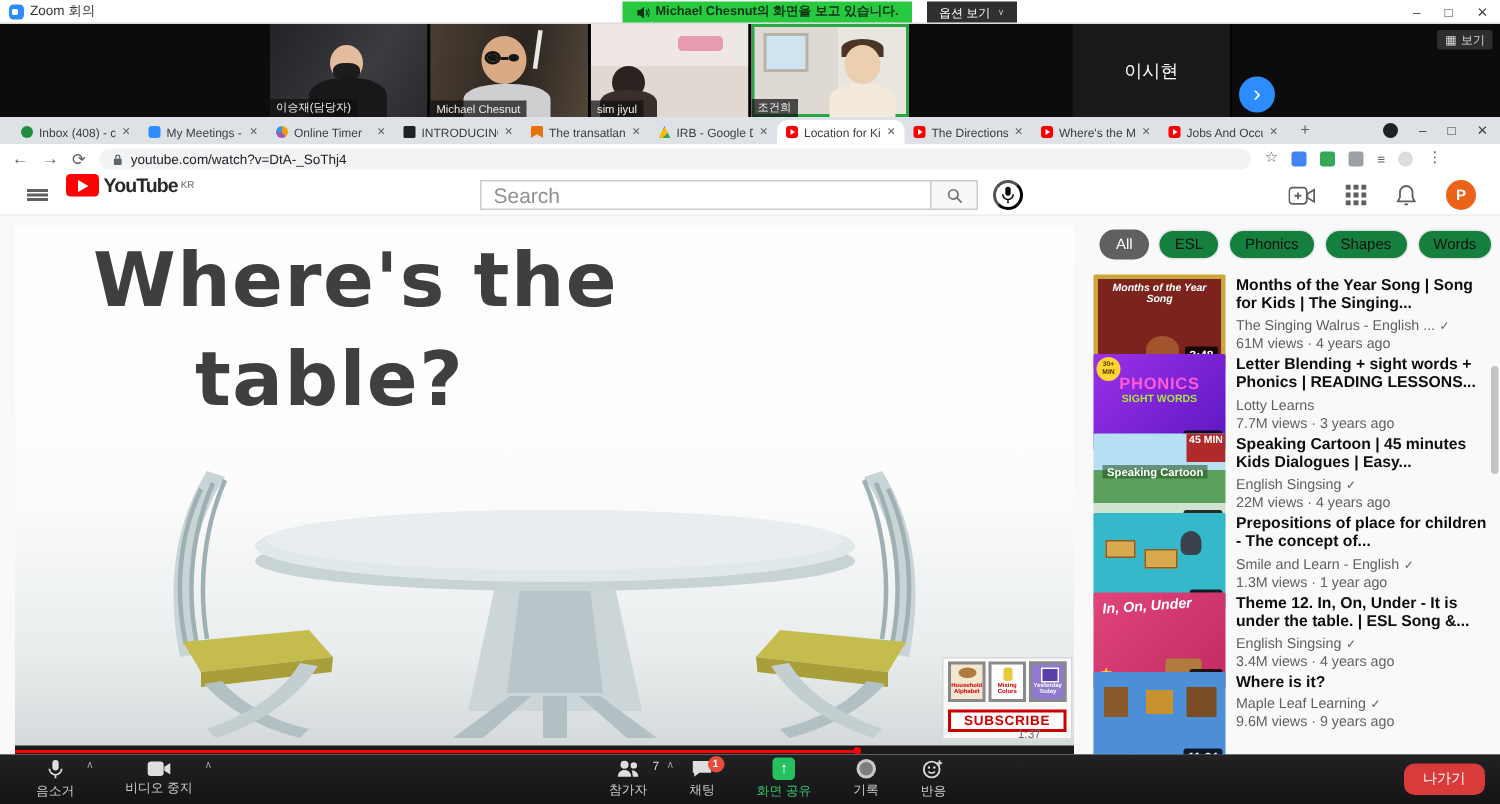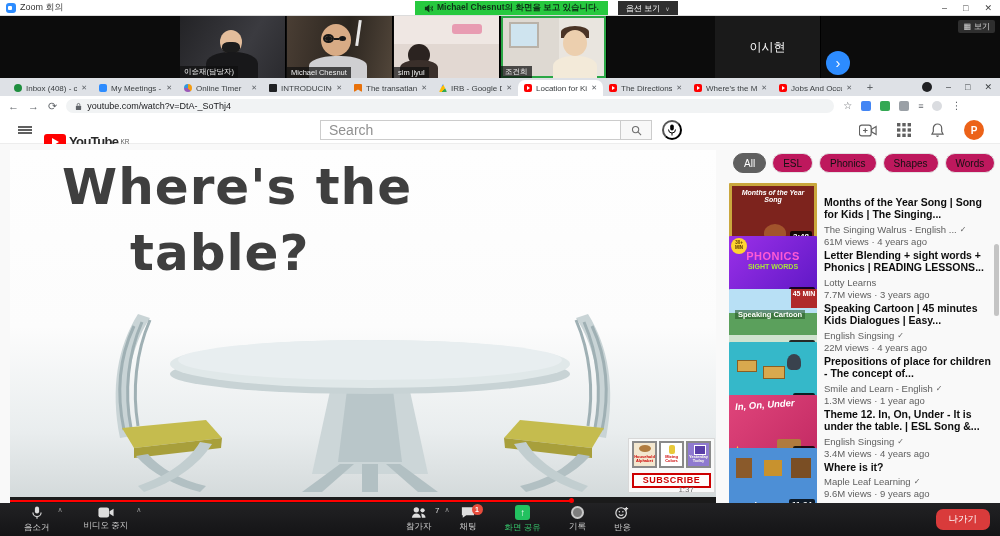--- a/index.html
+++ b/index.html
@@ -83,21 +83,21 @@
   .ext-green{background:#34a853;border-radius:2px;}
   .ext-puzzle{background:#9aa0a6;border-radius:2px;}
   .ext-list{font-size:9px;color:#5f6368;line-height:10px;}
   .ext-prof{background:#dadce0;border-radius:50%;}
   .ext-menu{font-size:10px;color:#5f6368;line-height:10px;}
 
   
   .yt-header{height:28px;position:relative;background:#fff;border-bottom:1px solid #ededed;}
   .burger{position:absolute;left:18px;top:10px;width:14px;height:8px;border-top:2px solid #606060;border-bottom:2px solid #606060;cursor:pointer;}
   .burger::after{content:"";display:block;margin-top:1px;border-top:2px solid #606060;}
-  .logo{position:absolute;left:44px;top:18px;display:flex;align-items:center;cursor:pointer;}
+  .logo{position:absolute;left:44px;top:0;display:flex;align-items:center;cursor:pointer;}
   .logo-box{width:22px;height:15px;background:#f00;border-radius:3px;position:relative;}
   .logo-box::after{content:"";position:absolute;left:8px;top:4px;border-left:7px solid #fff;border-top:4px solid transparent;border-bottom:4px solid transparent;}
   .logo-text{font-weight:bold;font-size:13px;letter-spacing:-0.6px;color:#282828;margin-left:3px;line-height:15px;}
   .logo-sup{font-size:6.5px;color:#606060;margin-left:2px;}
   .search-wrap{position:absolute;left:320px;top:4px;display:flex;align-items:center;}
   .search-input{width:300px;height:20px;border:1px solid #ccc;border-right:none;padding:0 8px;font-size:14px;color:#111;outline:none;}
   .search-input::placeholder{color:#909090;}
   .search-btn{width:32px;height:20px;border:1px solid #ccc;background:#f8f8f8;display:flex;align-items:center;justify-content:center;cursor:pointer;}
   .mic-btn{width:20px;height:20px;border-radius:50%;margin-left:10px;display:flex;align-items:center;justify-content:center;background:#fff;cursor:pointer;}
   .yt-right{position:absolute;right:16px;top:4px;display:flex;gap:20px;align-items:center;height:20px;}
@@ -119,26 +119,26 @@
   .ec-thumb{width:25px;height:27px;border:2px solid #8a8a8a;font-size:4px;line-height:1.1;color:#c00;font-weight:bold;text-align:center;overflow:hidden;padding-top:12px;position:relative;cursor:pointer;}
   .ec1{background:#f3e7cf;}.ec1::before{content:"";position:absolute;left:5px;top:2px;width:12px;height:7px;border-radius:50%;background:#b07b3e;}
   .ec2{background:#fff;}.ec2::before{content:"";position:absolute;left:8px;top:2px;width:6px;height:9px;background:#e8c93a;border-radius:2px;}
   .ec3{background:#8f7ad0;}.ec3::before{content:"";position:absolute;left:6px;top:2px;width:10px;height:8px;background:#5a3fa8;border:1px solid #fff;}
   .ec3{color:#ffe;}
   .ec-sub{width:100%;height:15px;border:2px solid #c00;color:#c00;font-weight:bold;font-size:9px;display:flex;align-items:center;justify-content:center;background:#fffdfb;margin-top:2px;letter-spacing:.5px;cursor:pointer;}
 
   
   .sidebar{position:absolute;left:725px;top:0;width:275px;height:359px;}
   .chips{display:flex;gap:6px;align-items:flex-start;padding:9px 0 7px 8px;}
-  .chip{height:20px;border-radius:10px;padding:0 10px;font-size:10px;display:flex;align-items:center;background:#be185d;border:1px solid #e2e2e2;color:#111;white-space:nowrap;cursor:pointer;}
+  .chip{height:20px;border-radius:10px;padding:0 10px;font-size:10px;display:flex;align-items:center;background:#15803d;border:1px solid #e2e2e2;color:#111;white-space:nowrap;cursor:pointer;}
   .chip.sel{background:#606060;color:#fff;border-color:#606060;}
   .sug{display:flex;gap:7px;padding:3px 6px 3px 4px;height:53px;cursor:pointer;}
   .thumb{width:88px;height:64px;flex:none;position:relative;overflow:hidden;border-radius:1px;}
   .dur{position:absolute;right:2px;bottom:2px;background:rgba(0,0,0,.82);color:#fff;font-size:8px;font-weight:bold;padding:0 3px;border-radius:2px;line-height:11px;}
-  .sinfo{flex:1;min-width:0;padding-top:1px;margin-top:12px;}
+  .sinfo{flex:1;min-width:0;padding-top:1px;}
   .stitle{font-size:10.5px;font-weight:bold;color:#0d0d0d;line-height:1.18;max-height:25px;overflow:hidden;}
   .schan{font-size:9.5px;color:#606060;margin-top:3px;display:flex;gap:3px;align-items:center;white-space:nowrap;overflow:hidden;}
   .vcheck{font-size:8px;color:#606060;flex:none;}
   .smeta{font-size:9.5px;color:#606060;margin-top:1px;white-space:nowrap;}
   .tt{position:absolute;font-weight:bold;}
   .thumb1{background:#7d231d;border:3px solid #caa73d;}
   .thumb1 .tt{left:0;right:0;top:3px;text-align:center;color:#fff;font-size:7px;font-style:italic;}
   .thumb1::after{content:"";position:absolute;left:32px;bottom:2px;width:22px;height:18px;border-radius:50% 50% 40% 40%;background:#a2542c;}
   .thumb2{background:linear-gradient(135deg,#9b30e8,#5c17c4);}
   .t2a{left:0;right:0;top:14px;text-align:center;color:#ff5ad4;font-size:11px;letter-spacing:.5px;}

